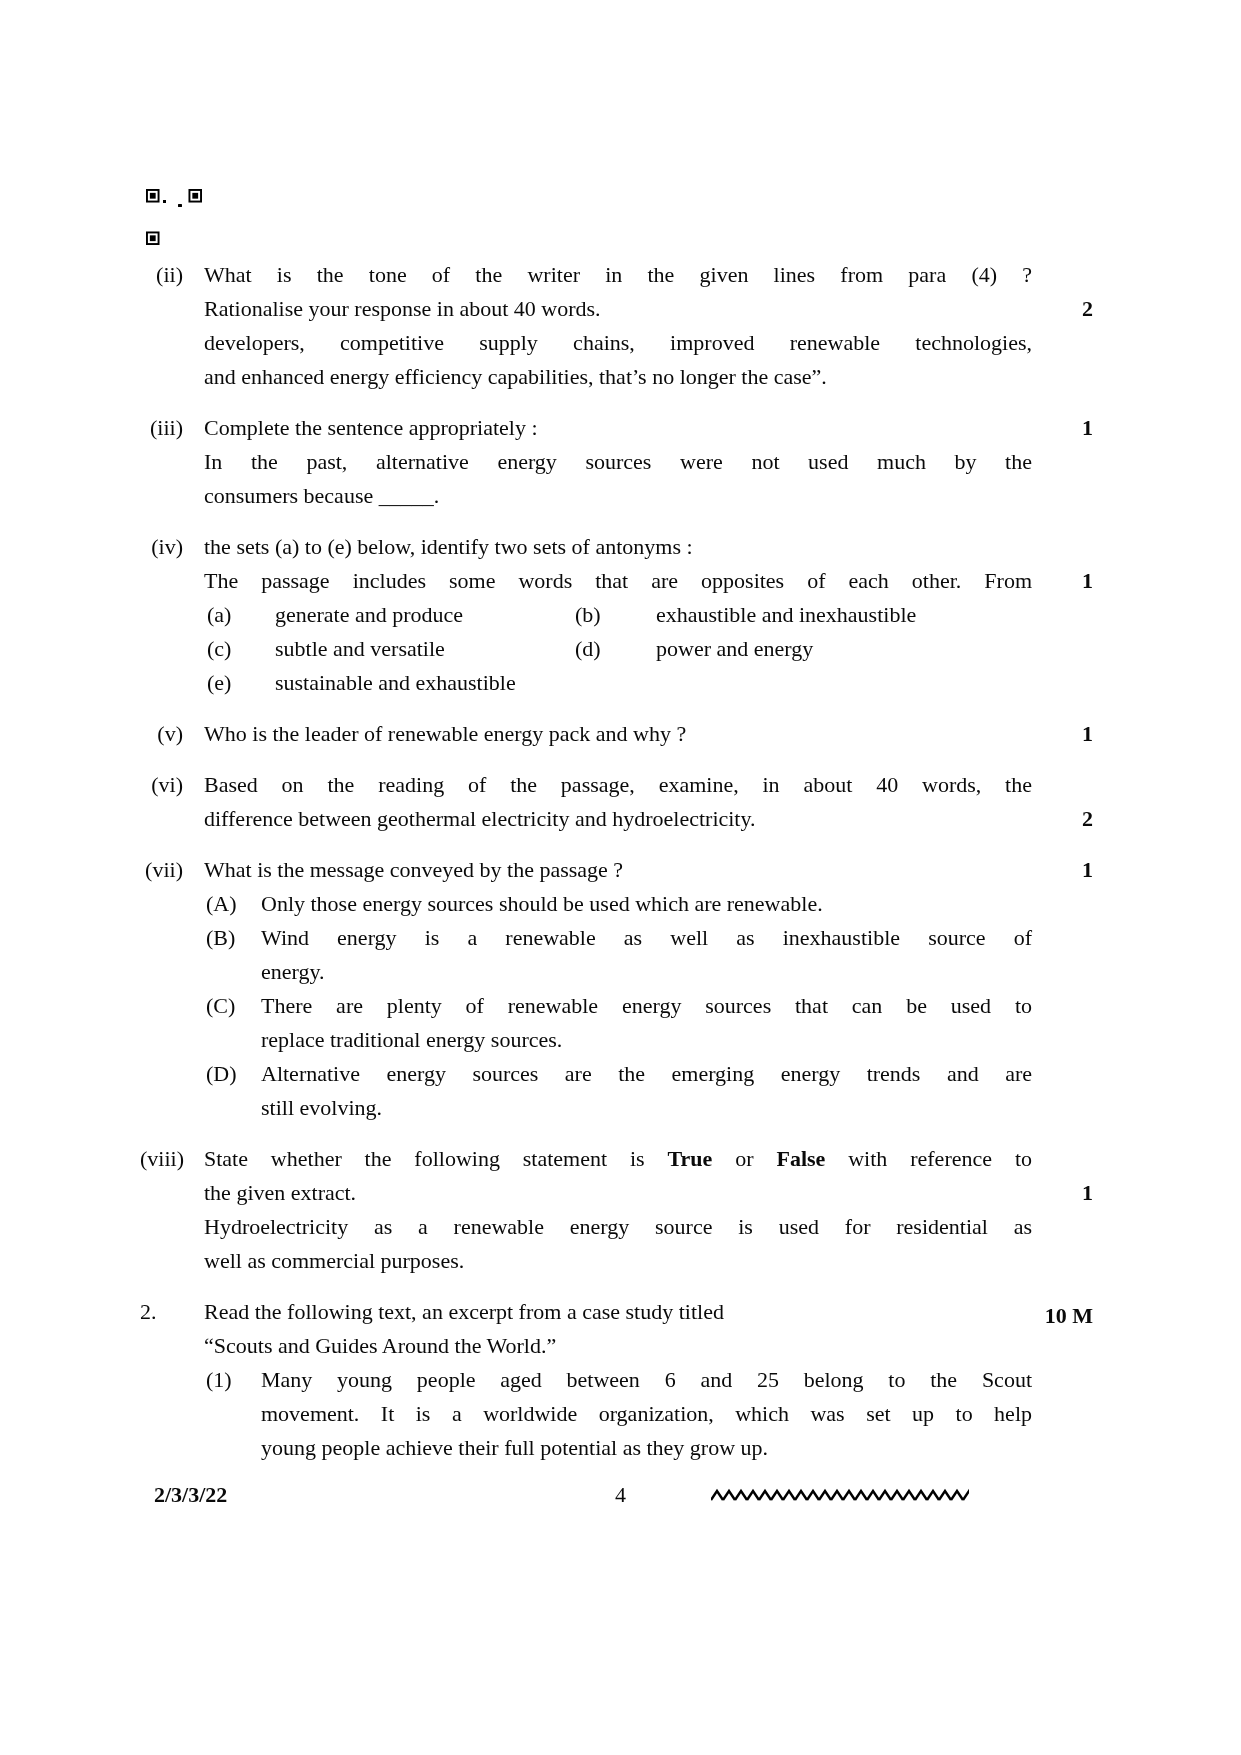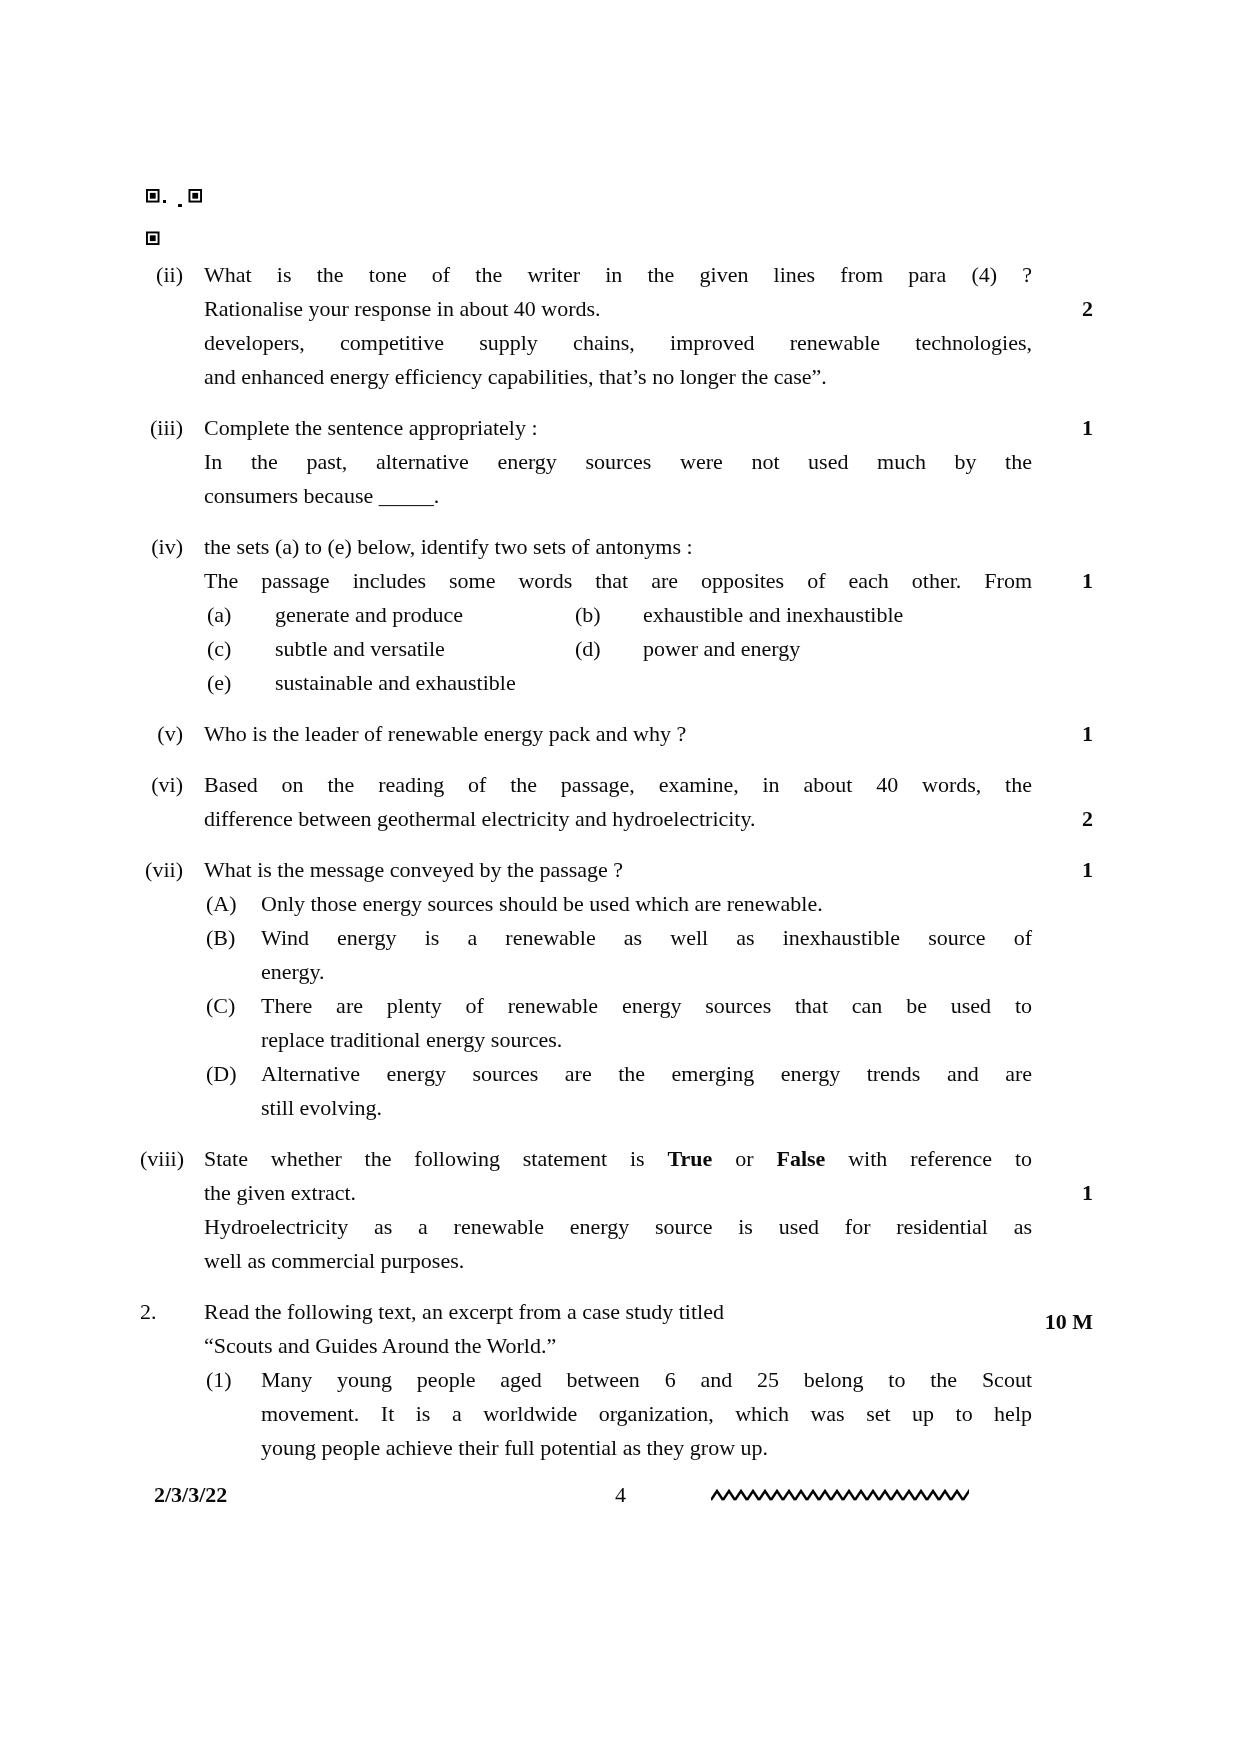--- a/index.html
+++ b/index.html
@@ -16,21 +16,21 @@
   .qlabel { flex: none; width: 64px; box-sizing: border-box; text-align: right; padding-right: 21px; }
   .qlabel.mainq { text-align: left; padding-right: 0; }
   .qbody { flex: none; width: 828px; }
   .qmarks { flex: 1; display: flex; flex-direction: column; align-items: flex-end; font-weight: bold; }
   .line { min-height: 34px; }
   .line.just { text-align: justify; text-align-last: justify; }
   .bold { font-weight: bold; }
   .optrow { display: flex; padding-left: 3px; }
   .olab { flex: none; width: 68px; }
   .otx1 { flex: none; width: 300px; }
-  .otx2 { flex: 1; }
+  .otx2 { flex: 1; margin-left: 13px; }
   .subrow { display: flex; padding-left: 2px; }
   .sublab { flex: none; width: 55px; }
   .subtx { flex: 1; }
   .footer { position: absolute; top: 1478px; left: 0; width: 1241px; height: 34px;
             font-size: 22px; line-height: 34px; }
   .fcode { position: absolute; left: 154px; top: 0; font-weight: bold; }
   .fpage { position: absolute; left: 0; right: 0; top: 0; text-align: center; }
   .fzig { position: absolute; left: 711px; top: 10px; }
 </style>
 </head>
@@ -222,21 +222,21 @@
         <div class="subrow">
           <div class="sublab">(1)</div>
           <div class="subtx">
             <div class="line just"><span>Many young people aged between 6 and 25 belong to the Scout</span></div>
             <div class="line just"><span>movement. It is a worldwide organization, which was set up to help</span></div>
             <div class="line"><span>young people achieve their full potential as they grow up.</span></div>
           </div>
         </div>
       </div>
       <div class="qmarks">
-        <span class="mark" style="margin-top: 10px;">10 M</span>
+        <span class="mark" style="margin-top: 4px;">10 M</span>
       </div>
     </div>
   </div>
 
 <div class="footer">
   <div class="fcode">2/3/3/22</div>
   <div class="fpage">4</div>
   <svg class="fzig" width="258" height="16" xmlns="http://www.w3.org/2000/svg">
     <defs>
       <pattern id="zz" width="12" height="16" patternUnits="userSpaceOnUse">

